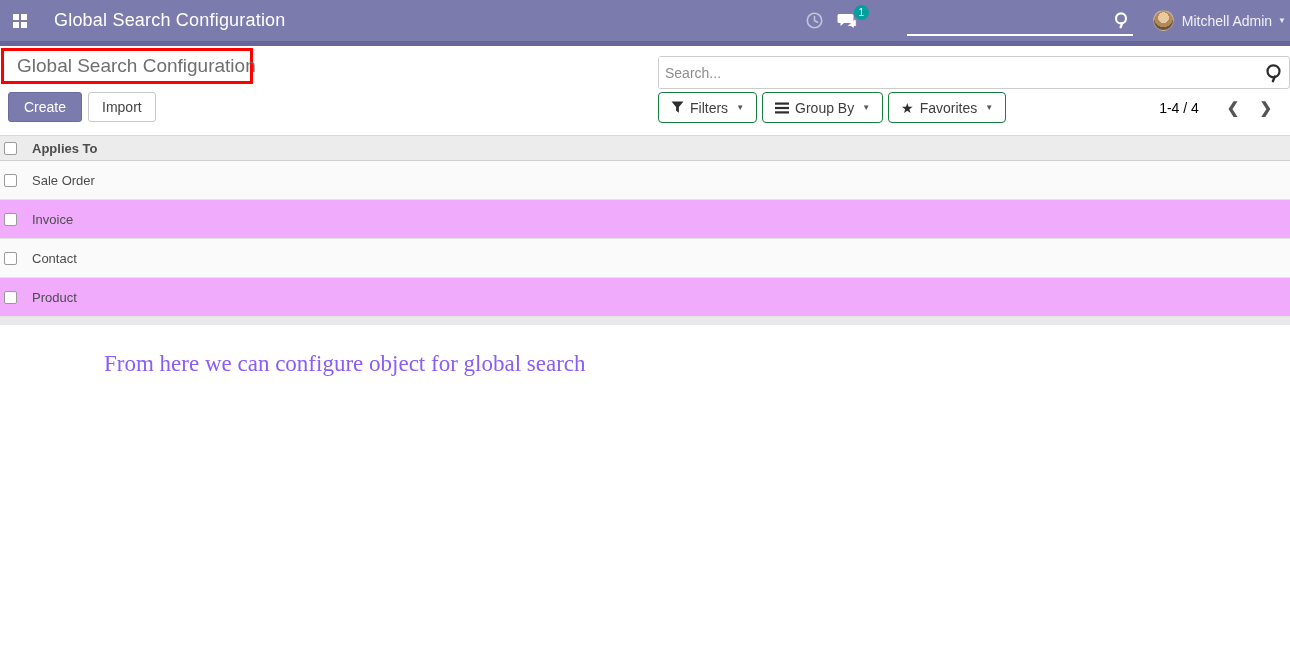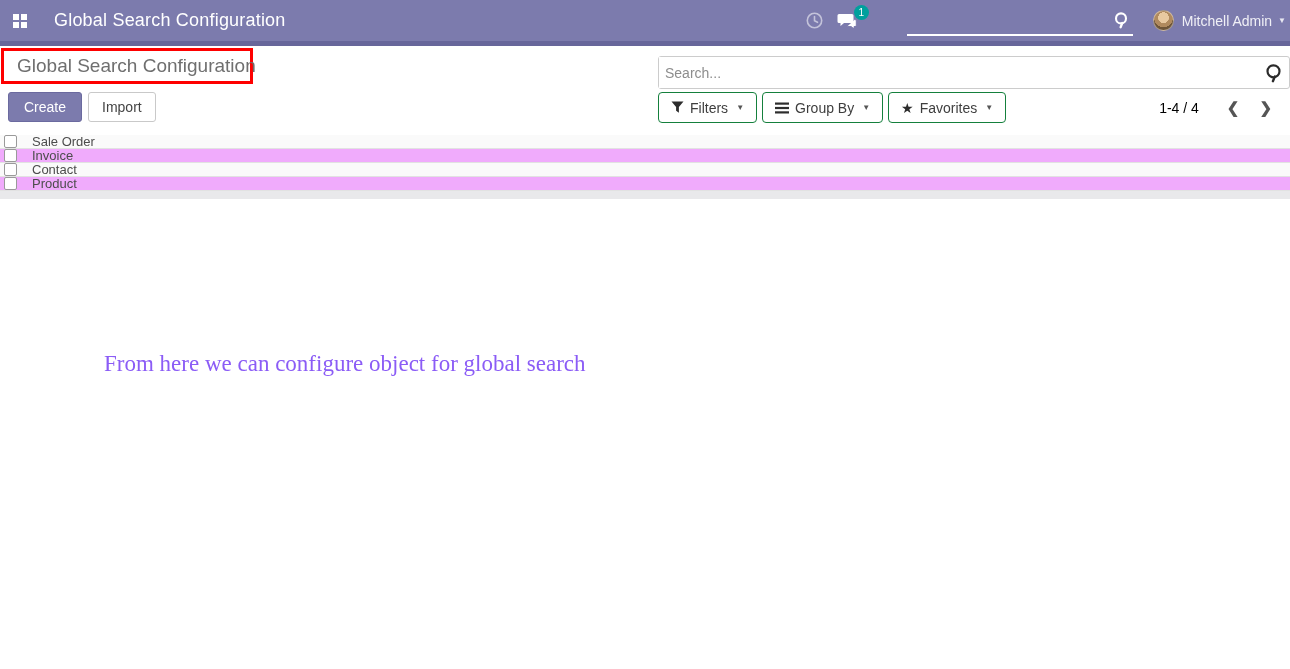--- a/index.html
+++ b/index.html
@@ -51,21 +51,21 @@
           height:31px; padding:0 12px; font-size:14px; color:#3e3e3e; margin-right:5px; cursor:pointer; font-family:inherit; }
   .fbtn .dd { font-size:8px; color:#555; margin-left:2px; }
   .star { font-size:14px; color:#2d2d2d; line-height:1; }
   .pager { margin-left:auto; display:flex; align-items:center; padding-right:8px; }
   .pager-value { font-size:14px; color:#000000; margin-right:18px; }
   .pg-btn { background:none; border:none; font-size:15px; font-weight:bold; color:#555;
             cursor:pointer; padding:0 10px; font-family:inherit; }
 
   
   .list { position:absolute; left:0; top:135px; width:1290px; }
-  .lrow { display:flex; align-items:center; height:14px; border-bottom:1px solid #e2e2e2; }
+  .lrow { display:flex; align-items:center; height:39px; border-bottom:1px solid #e2e2e2; }
   .lhead { height:26px; background:#ececec; border-top:1px solid #d8d8d8; border-bottom:1px solid #cfcfcf; }
   .cell-cb { width:30px; display:flex; justify-content:flex-start; padding-left:4px; }
   .cb { width:13px; height:13px; background:#fff; border:1px solid #9a9a9a; border-radius:2px; cursor:pointer; }
   .cell-label { font-size:13px; color:#4c4c4c; padding-left:2px; }
   .lhead .cell-label { font-weight:bold; cursor:pointer; }
   .r-odd  { background:#fafafa; }
   .r-even { background:#f0abfc; }
   .list-footer { height:8px; background:#e9e9eb; }
 
   
@@ -160,20 +160,26 @@
       <div class="pager">
         <span class="pager-value">1-4 / 4</span>
         <button class="pg-btn">❮</button>
         <button class="pg-btn">❯</button>
       </div>
     </div>
   </div>
 </div>
 
 <div class="list">
+  <div class="lrow lhead">
+    <div class="cell-cb">
+        <span class="cb"></span>
+      </div>
+    <div class="cell-label">Applies To</div>
+  </div>
 
   <div class="lrow r-odd">
     <div class="cell-cb">
         <span class="cb"></span>
       </div>
     <div class="cell-label">Sale Order</div>
   </div>
   <div class="lrow r-even">
     <div class="cell-cb">
         <span class="cb"></span>

